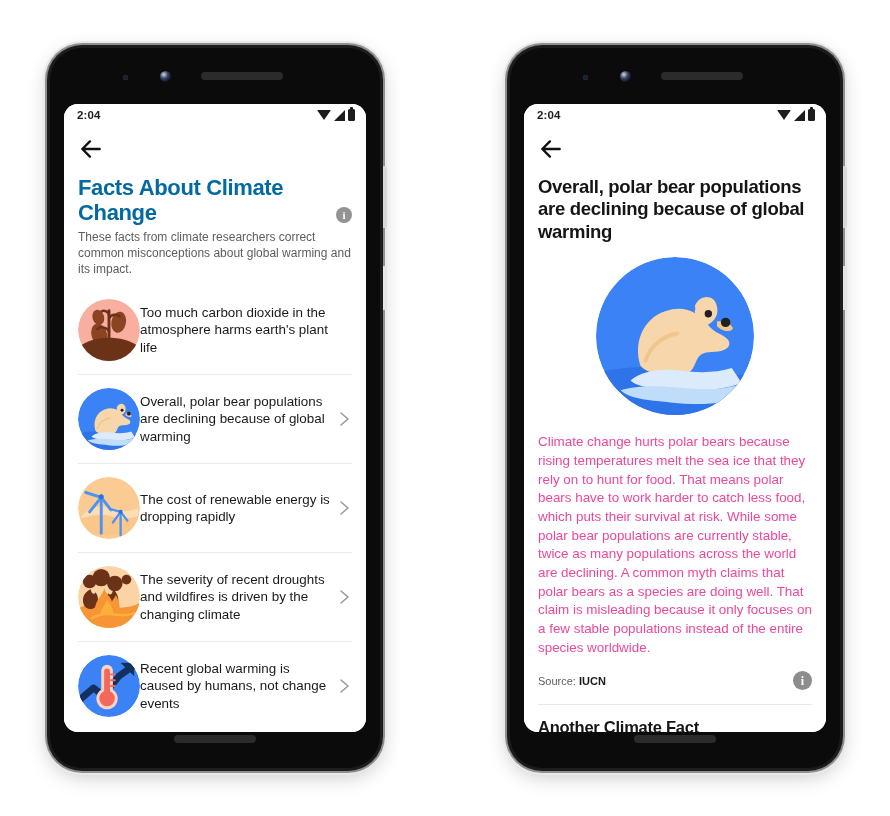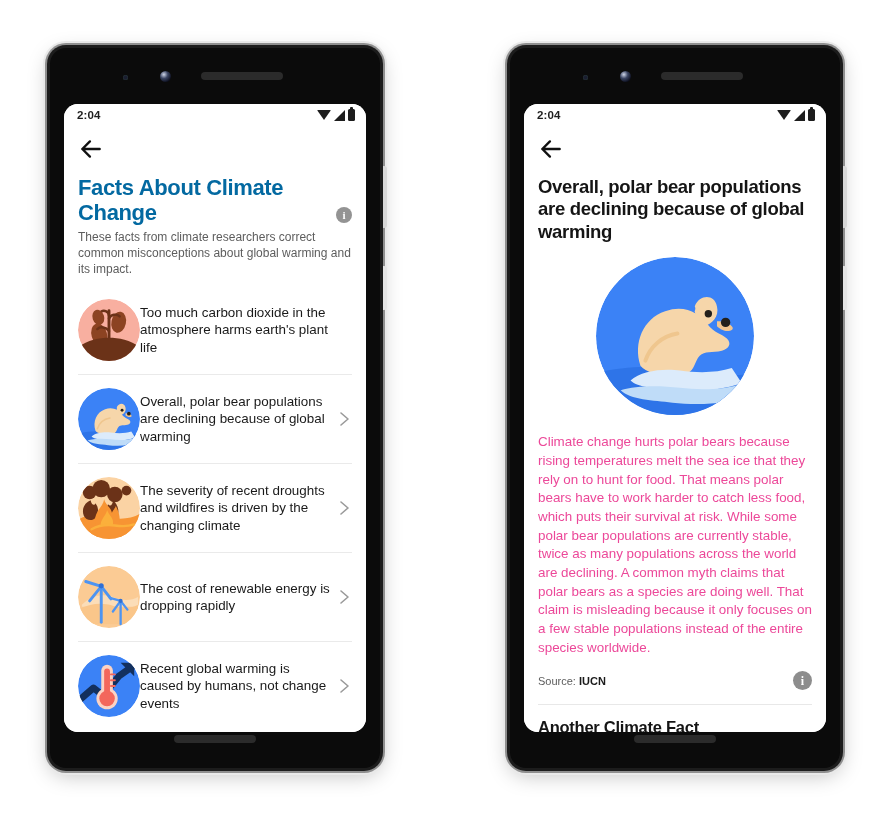--- a/index.html
+++ b/index.html
@@ -20,21 +20,21 @@
     justify-content: center;
     align-items: center;
     gap: 130px;
   }
 
   
   .phone {
     position: relative;
     width: 330px;
     height: 720px;
-    border-radius: 16px;
+    border-radius: 32px;
     background: #0b0b0b;
     box-shadow:
       0 0 0 3px #1c1c1c,
       0 0 0 5px #8f8f8f,
       0 0 0 7px #e9e9e9,
       0 6px 22px rgba(0,0,0,0.28);
     flex: 0 0 auto;
   }
 
   
@@ -384,45 +384,20 @@
                 <path d="M18 44c-3-9 1-19 10-22 8-3 14 1 17 5 3 4 6 4 8 6 2 2 1 4-2 5-4 1-7 0-9 2-2 2-2 6-5 7-5 2-16 1-19-3z" fill="#F6D6AA"></path>
                 <path d="M49 26c3 0 5 1 6 2 1 1 0 2-2 2-1 0-3-1-4-2z" fill="#F2C690"></path>
                 <circle cx="52.5" cy="26.5" r="1.9" fill="#23201B"></circle>
                 <circle cx="45.5" cy="23" r="1.5" fill="#23201B"></circle>
                 <path d="M20 42c2-6 7-10 13-11" stroke="#EFC68E" stroke-width="1.6" fill="none" stroke-linecap="round"></path>
                 <path d="M14 50c4-4 14-5 20-4 7 1 15 1 21-1l4 6c-8 3-20 4-28 3-7-1-14-1-17-4z" fill="#DCEBFB"></path>
                 <path d="M10 54c6-2 16-2 24-1 8 1 18 1 26-2l2 5c-9 4-22 4-31 3-8-1-17-1-21-5z" fill="#BFDCF8"></path>
               </svg>
             </span>
             <span class="fact-text">Overall, polar bear populations are declining because of global warming</span>
-            <span class="chev">
-              <svg viewBox="0 0 16 18">
-                  <path d="M5 3l7 6-7 6" fill="none" stroke="currentColor" stroke-width="1.6" stroke-linecap="round" stroke-linejoin="round"></path>
-                </svg>
-            </span>
-          </div>
-
-          <div class="fact-row">
-            <span class="thumb">
-              <svg viewBox="0 0 64 64">
-                <circle cx="32" cy="32" r="32" fill="#FBD3A4"></circle>
-                <path d="M0 44c10-6 20-6 30-3s24 3 34-3v26H0z" fill="#F79433"></path>
-                <circle cx="12" cy="16" r="7" fill="#6B3218"></circle>
-                <circle cx="24" cy="12" r="9" fill="#6B3218"></circle>
-                <circle cx="38" cy="18" r="8" fill="#6B3218"></circle>
-                <circle cx="50" cy="14" r="5" fill="#6B3218"></circle>
-                <path d="M6 40c-3-8 2-14 7-16 1 5 4 6 5 3 4 5 3 11 0 15-3 4-10 3-12-2z" fill="#6B3218"></path>
-                <path d="M40 42c4-8 0-15-4-18 0 5-3 7-5 4-3 6-1 12 2 16 3 3 6 2 7-2z" fill="#6B3218"></path>
-                <path d="M30 56c-9 0-14-7-12-15 2-8 8-11 9-18 2 7 7 8 8 14 1-3 3-4 4-7 4 7 5 14 3 19-2 5-7 7-12 7z" fill="#F79433"></path>
-                <path d="M30 56c-5 0-8-5-6-10 2-5 5-7 6-12 2 5 5 7 6 11 1 6-2 11-6 11z" fill="#FBB03B"></path>
-                <path d="M10 56c6-5 14-7 22-6 7 1 16 1 22-2v14H10z" fill="#F79433"></path>
-                <path d="M14 54c7-4 16-5 24-4 6 1 14 1 20-1" stroke="#FBB03B" stroke-width="2.5" fill="none" stroke-linecap="round"></path>
-              </svg>
-            </span>
-            <span class="fact-text">The severity of recent droughts and wildfires is driven by the changing climate</span>
             <span class="chev">
               <svg viewBox="0 0 16 18">
                   <path d="M5 3l7 6-7 6" fill="none" stroke="currentColor" stroke-width="1.6" stroke-linecap="round" stroke-linejoin="round"></path>
                 </svg>
             </span>
           </div>
 
           <div class="fact-row">
             <span class="thumb">
               <svg viewBox="0 0 64 64">
@@ -449,20 +424,45 @@
             <span class="chev">
               <svg viewBox="0 0 16 18">
                   <path d="M5 3l7 6-7 6" fill="none" stroke="currentColor" stroke-width="1.6" stroke-linecap="round" stroke-linejoin="round"></path>
                 </svg>
             </span>
           </div>
 
           <div class="fact-row">
             <span class="thumb">
               <svg viewBox="0 0 64 64">
+                <circle cx="32" cy="32" r="32" fill="#FBD3A4"></circle>
+                <path d="M0 44c10-6 20-6 30-3s24 3 34-3v26H0z" fill="#F79433"></path>
+                <circle cx="12" cy="16" r="7" fill="#6B3218"></circle>
+                <circle cx="24" cy="12" r="9" fill="#6B3218"></circle>
+                <circle cx="38" cy="18" r="8" fill="#6B3218"></circle>
+                <circle cx="50" cy="14" r="5" fill="#6B3218"></circle>
+                <path d="M6 40c-3-8 2-14 7-16 1 5 4 6 5 3 4 5 3 11 0 15-3 4-10 3-12-2z" fill="#6B3218"></path>
+                <path d="M40 42c4-8 0-15-4-18 0 5-3 7-5 4-3 6-1 12 2 16 3 3 6 2 7-2z" fill="#6B3218"></path>
+                <path d="M30 56c-9 0-14-7-12-15 2-8 8-11 9-18 2 7 7 8 8 14 1-3 3-4 4-7 4 7 5 14 3 19-2 5-7 7-12 7z" fill="#F79433"></path>
+                <path d="M30 56c-5 0-8-5-6-10 2-5 5-7 6-12 2 5 5 7 6 11 1 6-2 11-6 11z" fill="#FBB03B"></path>
+                <path d="M10 56c6-5 14-7 22-6 7 1 16 1 22-2v14H10z" fill="#F79433"></path>
+                <path d="M14 54c7-4 16-5 24-4 6 1 14 1 20-1" stroke="#FBB03B" stroke-width="2.5" fill="none" stroke-linecap="round"></path>
+              </svg>
+            </span>
+            <span class="fact-text">The severity of recent droughts and wildfires is driven by the changing climate</span>
+            <span class="chev">
+              <svg viewBox="0 0 16 18">
+                  <path d="M5 3l7 6-7 6" fill="none" stroke="currentColor" stroke-width="1.6" stroke-linecap="round" stroke-linejoin="round"></path>
+                </svg>
+            </span>
+          </div>
+
+          <div class="fact-row">
+            <span class="thumb">
+              <svg viewBox="0 0 64 64">
                 <circle cx="32" cy="32" r="32" fill="#3B82F6"></circle>
                 <path d="M2 46l14-12 10 8 16-20 14-10" stroke="#13305E" stroke-width="7" fill="none" stroke-linejoin="round" stroke-linecap="round"></path>
                 <path d="M44 8h14v14z" fill="#13305E"></path>
                 <rect x="24" y="10" width="12" height="32" rx="6" fill="#FBD3C4"></rect>
                 <circle cx="30" cy="45" r="11" fill="#FBD3C4"></circle>
                 <rect x="27" y="14" width="6" height="30" rx="3" fill="#F3675C"></rect>
                 <circle cx="30" cy="45" r="8" fill="#F3675C"></circle>
                 <g stroke="#F3675C" stroke-width="2" stroke-linecap="round">
                   <path d="M34 20h4"></path>
                     <path d="M34 26h4"></path>

